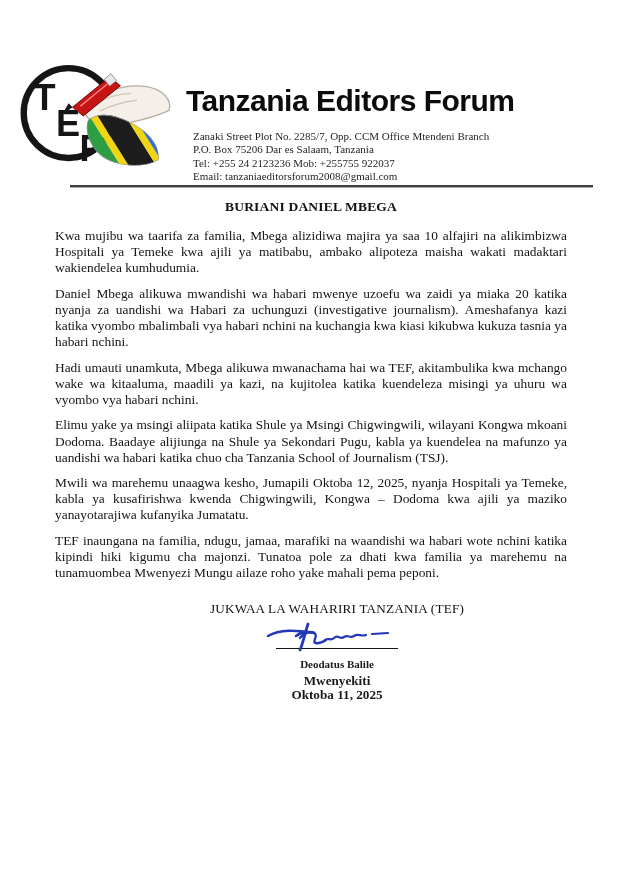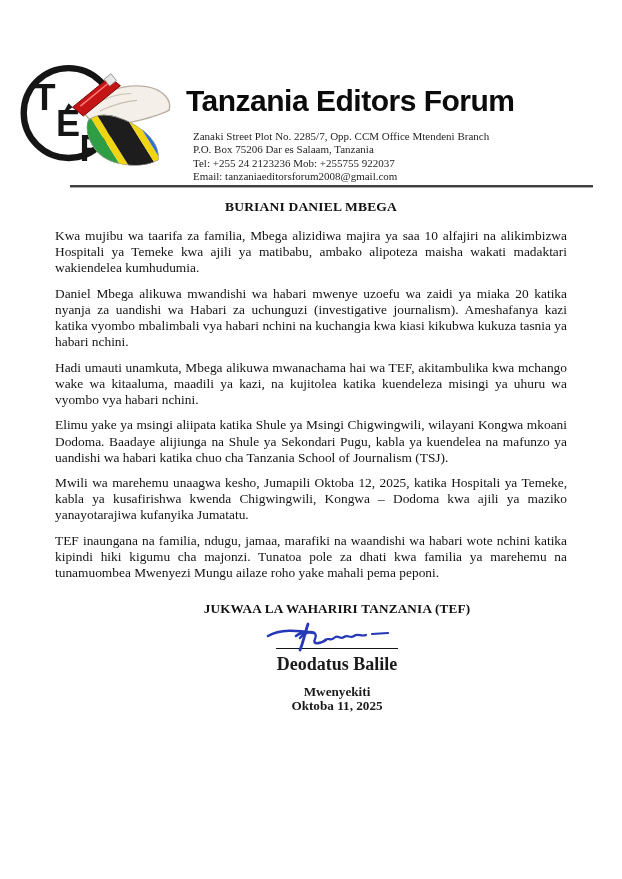--- a/index.html
+++ b/index.html
@@ -35,27 +35,27 @@
     text-align:center; font-weight:bold; font-size:13.5px;
     letter-spacing:0.2px; margin:0 0 13px 0; color:#111;
   }
   .para {
     text-align:justify; font-size:13.4px; line-height:16.1px;
     margin:0 0 9.5px 0; color:#141414;
   }
   
   .sig-block { width:270px; margin:20px 0 0 147px; text-align:center; }
   .sig-org {
-    font-weight:bold; font-size:13.2px; letter-spacing:0.2px;
+    font-weight:normal; font-size:13.2px; letter-spacing:0.2px;
     white-space:nowrap; color:#111;
   }
   .sig-svg { display:block; margin:4px auto 0 auto; }
   .sig-line { width:122px; border-top:1.5px solid #151515; margin:-7px auto 0 auto; }
-  .sig-name { font-weight:bold; font-size:18px; line-height:15px; margin-top:8px; }
-  .sig-title { font-weight:bold; font-size:13.2px; line-height:14px; margin-top:13px; }
+  .sig-name { font-weight:bold; font-size:11px; line-height:15px; margin-top:8px; }
+  .sig-title { font-weight:bold; font-size:13.2px; line-height:14px; margin-top:2px; }
   .sig-date { font-weight:bold; font-size:13.2px; line-height:14px; }
 </style>
 </head>
 <body>
 
 <div class="page">
 
   <header>
 
     <svg class="logo" viewBox="0 0 170 112" aria-hidden="true">
@@ -109,21 +109,21 @@
 
   <div class="rule"></div>
 
   <main class="content">
     <h1 class="doc-title">BURIANI DANIEL MBEGA</h1>
 
     <p class="para">Kwa mujibu wa taarifa za familia, Mbega alizidiwa majira ya saa 10 alfajiri na alikimbizwa Hospitali ya Temeke kwa ajili ya matibabu, ambako alipoteza maisha wakati madaktari wakiendelea kumhudumia.</p>
     <p class="para">Daniel Mbega alikuwa mwandishi wa habari mwenye uzoefu wa zaidi ya miaka 20 katika nyanja za uandishi wa Habari za uchunguzi (investigative journalism). Ameshafanya kazi katika vyombo mbalimbali vya habari nchini na kuchangia kwa kiasi kikubwa kukuza tasnia ya habari nchini.</p>
     <p class="para">Hadi umauti unamkuta, Mbega alikuwa mwanachama hai wa TEF, akitambulika kwa mchango wake wa kitaaluma, maadili ya kazi, na kujitolea katika kuendeleza misingi ya uhuru wa vyombo vya habari nchini.</p>
     <p class="para">Elimu yake ya msingi aliipata katika Shule ya Msingi Chigwingwili, wilayani Kongwa mkoani Dodoma. Baadaye alijiunga na Shule ya Sekondari Pugu, kabla ya kuendelea na mafunzo ya uandishi wa habari katika chuo cha Tanzania School of Journalism (TSJ).</p>
-    <p class="para">Mwili wa marehemu unaagwa kesho, Jumapili Oktoba 12, 2025, katika Hospitali ya Temeke, kabla ya kusafirishwa kwenda Chigwingwili, Kongwa – Dodoma kwa ajili ya maziko yanayotarajiwa kufanyika Jumatatu.</p>
+    <p class="para">Mwili wa marehemu unaagwa kesho, Jumapili Oktoba 12, 2025, nyanja Hospitali ya Temeke, kabla ya kusafirishwa kwenda Chigwingwili, Kongwa – Dodoma kwa ajili ya maziko yanayotarajiwa kufanyika Jumatatu.</p>
     <p class="para">TEF inaungana na familia, ndugu, jamaa, marafiki na waandishi wa habari wote nchini katika kipindi hiki kigumu cha majonzi. Tunatoa pole za dhati kwa familia ya marehemu na tunamuombea Mwenyezi Mungu ailaze roho yake mahali pema peponi.</p>
 
     <div class="sig-block">
       <div class="sig-org">JUKWAA LA WAHARIRI TANZANIA (TEF)</div>
 
       <svg class="sig-svg" width="150" height="34" viewBox="0 0 150 34" aria-hidden="true">
         <g fill="none" stroke="#2438b8" stroke-linecap="round" stroke-linejoin="round">
           <path d="M6,15 C18,8 34,9 52,12 C44,10 38,12 34,15" stroke-width="2.6"></path>
           <path d="M46,3 C43,12 41,22 38,29" stroke-width="2.8"></path>
           <path d="M38,17 C46,8 57,10 53,18 C50,24 58,23 64,19" stroke-width="2.4"></path>

